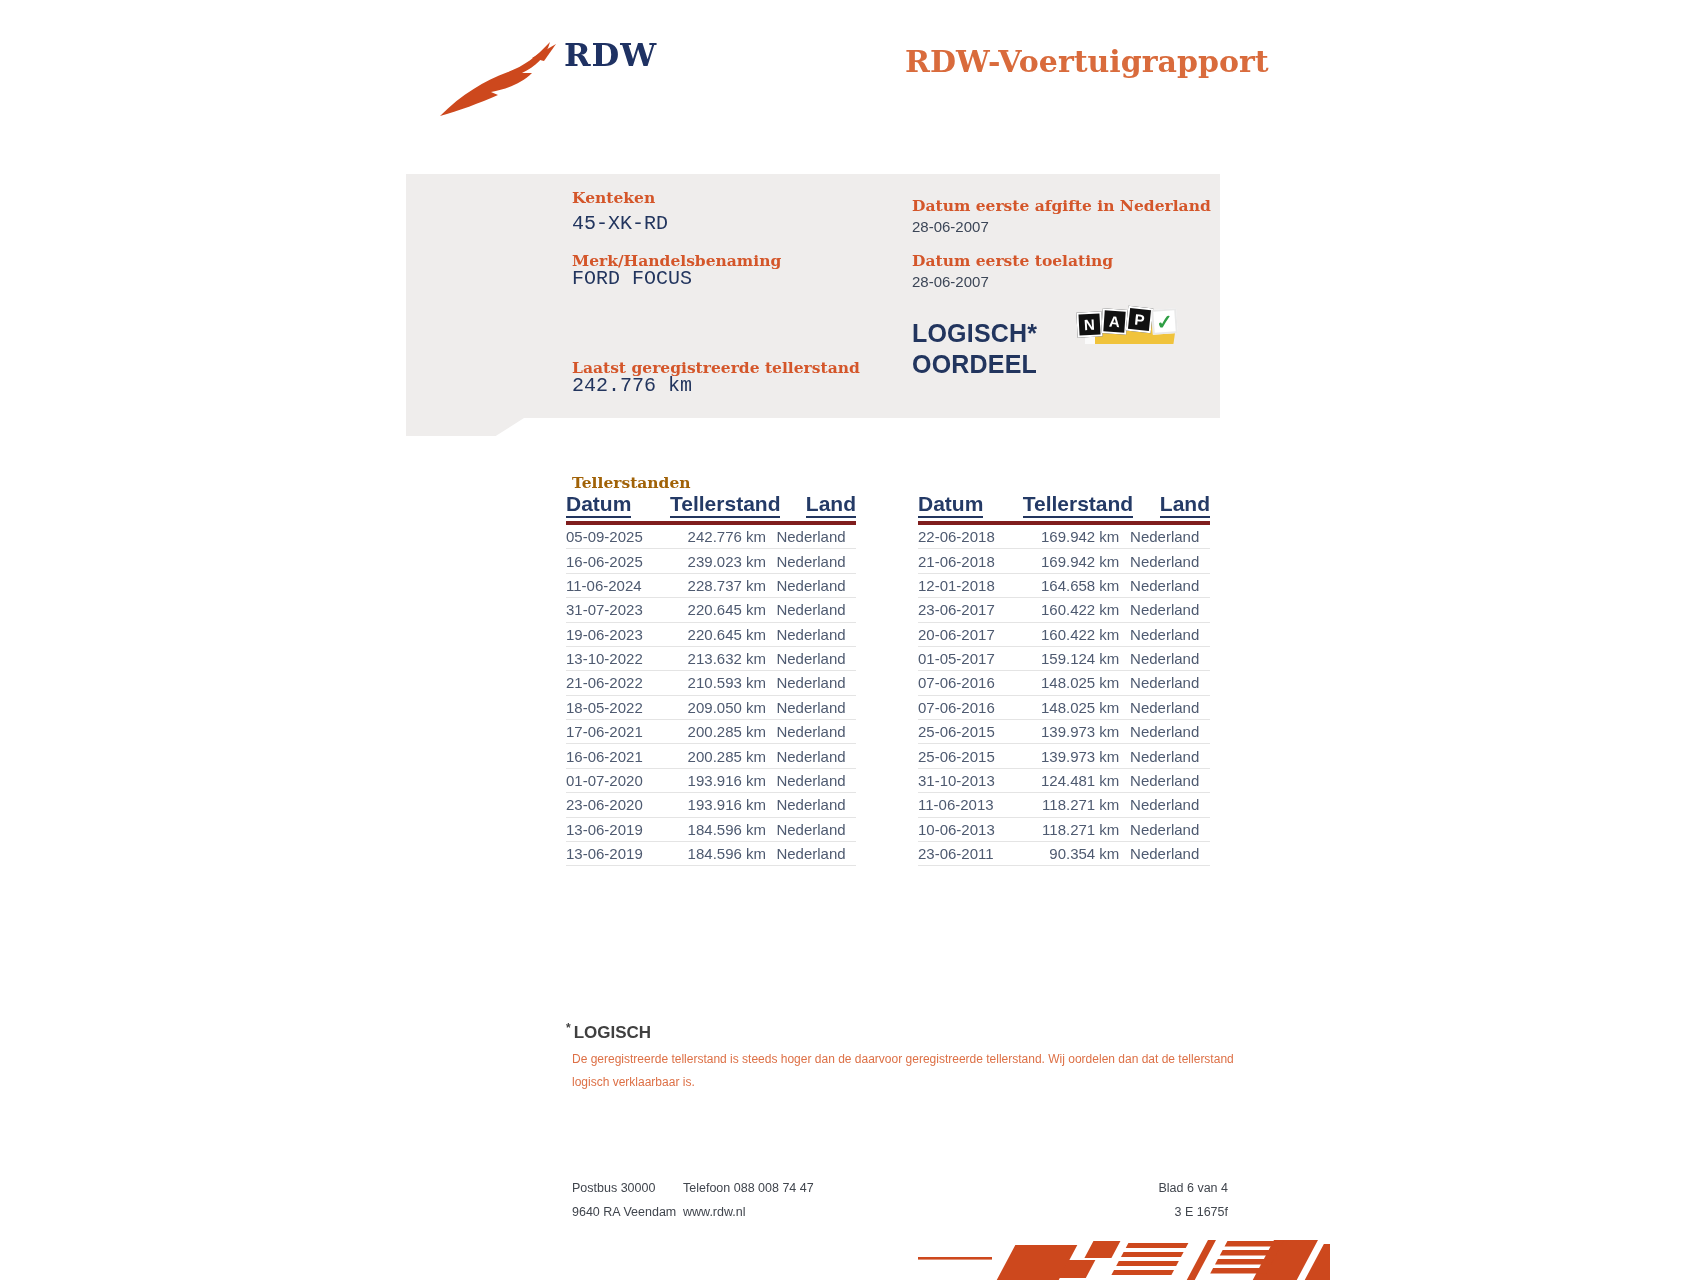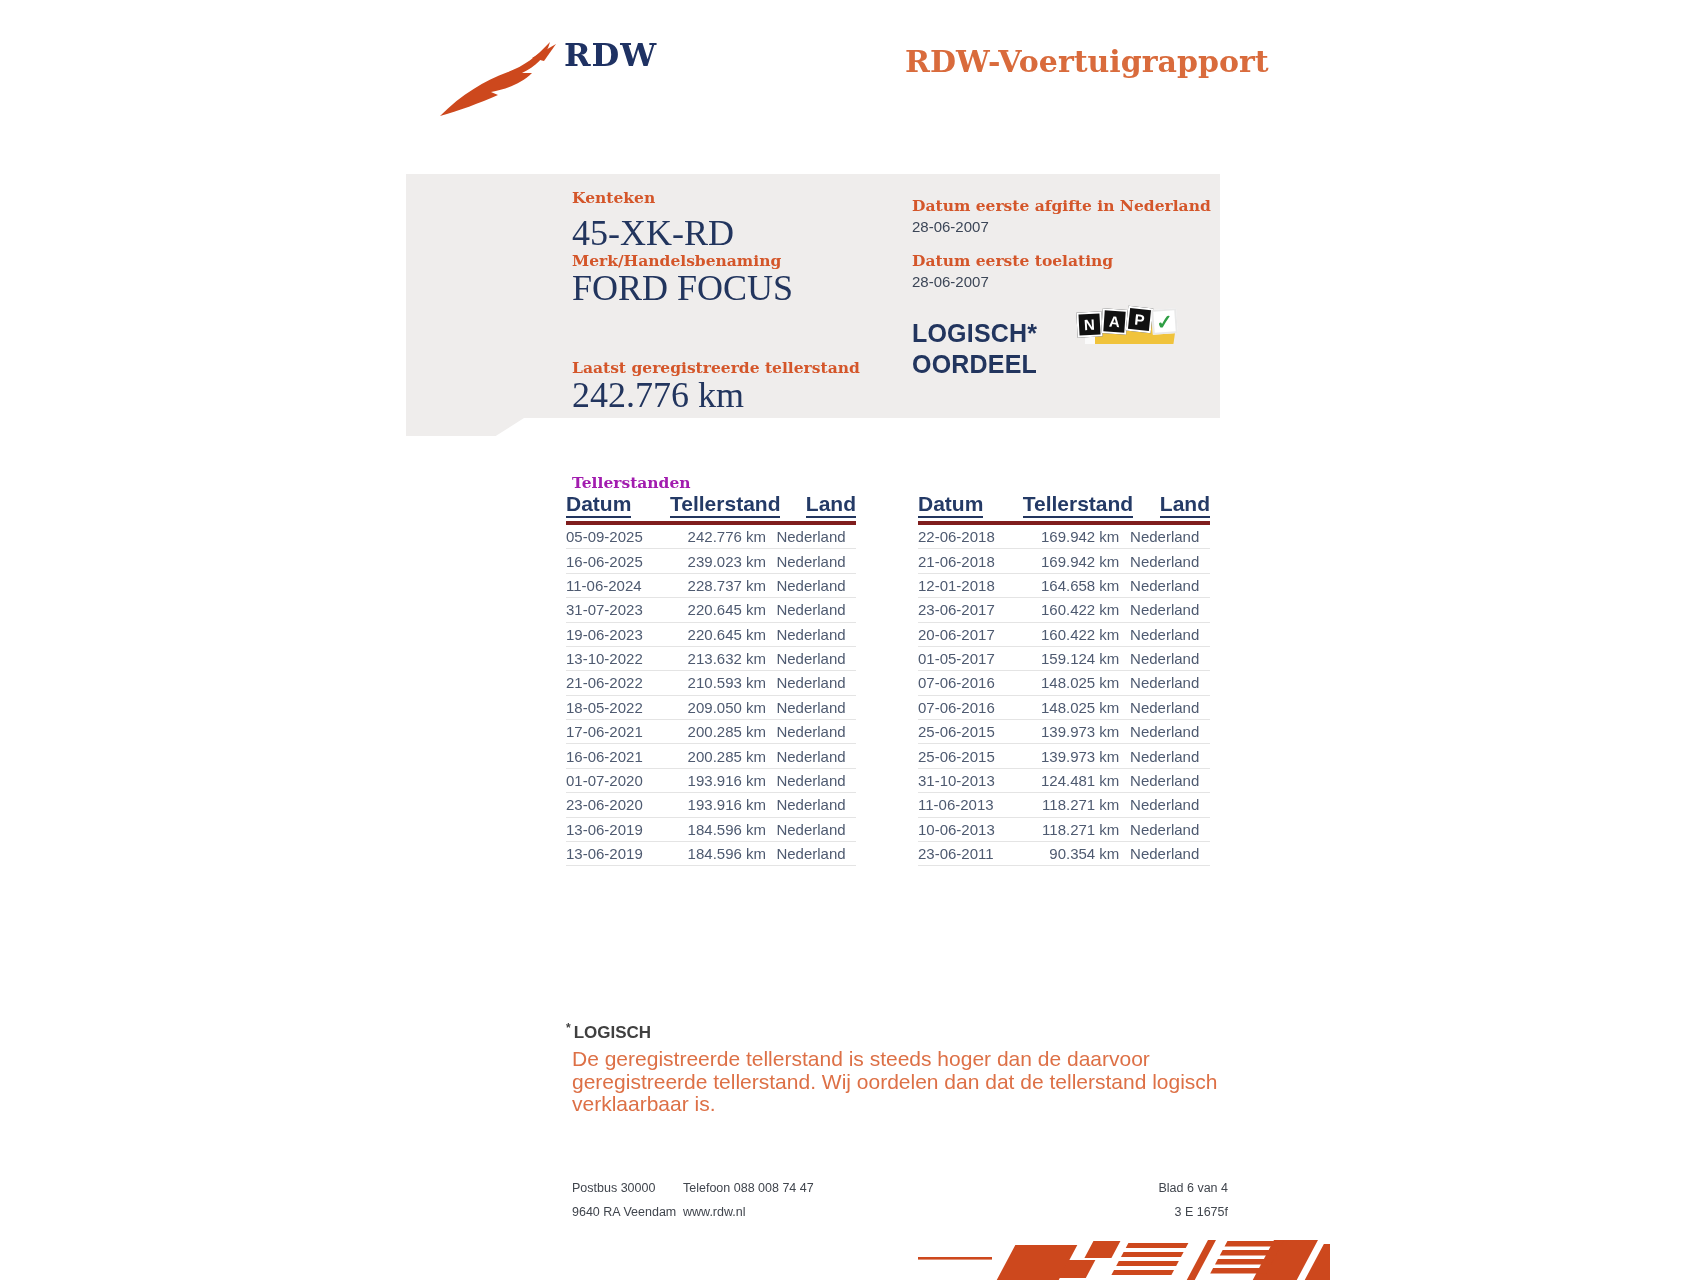--- a/index.html
+++ b/index.html
@@ -14,58 +14,58 @@
                 font-size:30px;color:#d96b3c;}
   .report-meta{left:905px;top:98px;display:flex;gap:24px;}
   .meta-label{font-family:"DejaVu Serif",serif;font-weight:bold;font-size:15px;color:#1f3263;}
   .meta-value{font-size:15px;color:#3c4657;margin-top:6px;}
 
   
   .info-box{left:406px;top:174px;width:814px;height:244px;background:#efedec;}
   .info-box::after{content:"";position:absolute;left:0;top:244px;width:118px;height:18px;
                    background:#efedec;clip-path:polygon(0 0,100% 0,76% 100%,0 100%);}
   .field-label{font-family:"DejaVu Serif",serif;font-weight:bold;font-size:15.5px;color:#d4562a;}
-  .field-value-big{font-family:Liberation Serif, serif;font-size:36px;color:#22355e;}
+  .field-value-big{font-family:Liberation Mono, monospace;font-size:20px;color:#22355e;}
   .field-value{font-size:15px;color:#3c4657;}
   .oordeel{font-size:25px;line-height:31px;font-weight:bold;color:#22355e;letter-spacing:.2px;}
 
   
   .nap{left:1077px;top:309px;width:100px;height:45px;}
   .nap-yellow{position:absolute;left:12px;top:13px;width:86px;height:22px;background:#f0c33c;
               transform:skewX(-8deg);}
   .nap-white-sq{position:absolute;left:8px;top:25px;width:10px;height:10px;background:#fbfbfb;}
   .nap-tiles{position:absolute;left:0;top:0;display:flex;}
   .nap-tile{width:21px;height:21px;background:#111;border:2px solid #fff;color:#fff;
             font-weight:bold;font-size:15px;display:flex;align-items:center;justify-content:center;}
   .nap-tile.t-n{transform:translateY(3px) rotate(-3deg);}
   .nap-tile.t-a{transform:translateY(0px) rotate(4deg);}
   .nap-tile.t-p{transform:translateY(-2px) rotate(6deg);}
   .nap-check{width:21px;height:21px;background:#fff;border:2px solid #e9e9e9;
              transform:translateY(0px) rotate(-4deg);display:flex;align-items:center;
              justify-content:center;color:#2f9e44;font-size:20px;font-weight:bold;}
 
   
-  .section-title{font-family:"DejaVu Serif",serif;font-weight:bold;font-size:15.5px;color:#a21caf;}
+  .section-title{font-family:"DejaVu Serif",serif;font-weight:bold;font-size:15.5px;color:#a16207;}
   table.meter{border-collapse:collapse;table-layout:fixed;}
   table.meter th{font-size:21px;font-weight:bold;color:#243a66;padding:0 0 5px 0;
                  border-bottom:4px solid #7f1d1d;}
   table.meter th span{border-bottom:2px solid #22355e;padding-bottom:1px;}
   table.meter th.c1{width:104px;text-align:left;}
   table.meter th.c2{width:96px;text-align:right;}
   table.meter th.c3{width:90px;text-align:right;}
   table.meter td{font-size:15px;color:#4e5a70;padding:3.2px 0;border-bottom:1px solid #e4e4e4;
                  white-space:nowrap;}
   table.meter td:nth-child(1){text-align:left;}
   table.meter td:nth-child(2){text-align:right;}
   table.meter td:nth-child(3){text-align:center;}
 
   
   .footnote-title{font-size:17px;font-weight:bold;color:#404040;}
   .footnote-title .star{font-size:12px;vertical-align:6px;font-weight:bold;margin-right:3px;}
-  .footnote-text{font-size:21px;line-height:22.5px;color:#dd7046;width:672px;}
+  .footnote-text{font-size:12px;line-height:22.5px;color:#dd7046;width:672px;}
 
   
   .footer-text{font-size:12.5px;color:#40454d;line-height:24px;}
   .footer-right{text-align:right;}
 </style>
 </head>
 <body>
 
 <div class="page">
 

